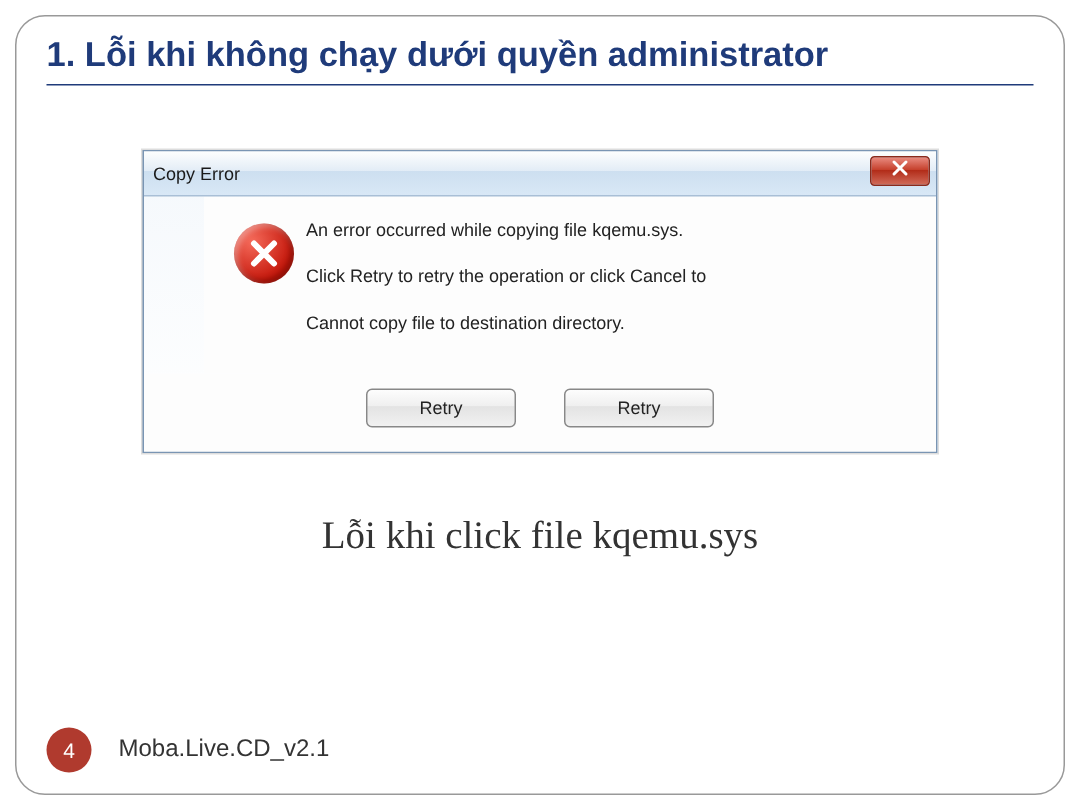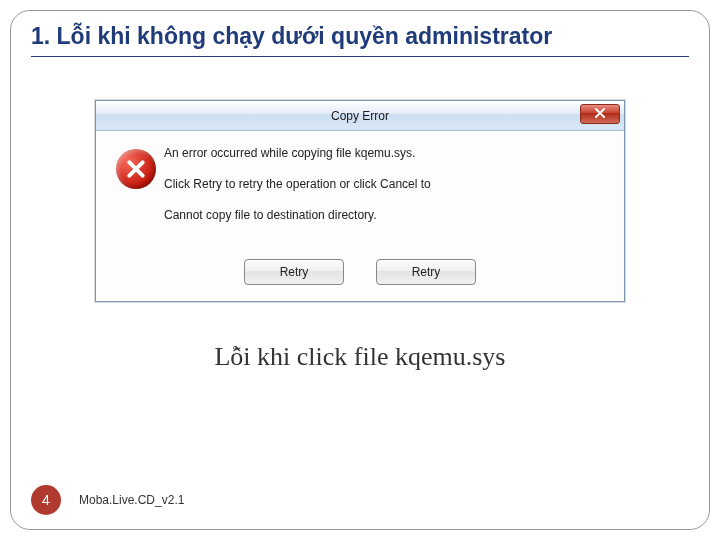--- a/index.html
+++ b/index.html
@@ -38,21 +38,20 @@
     box-shadow: 0 0 0 1px #ddd;
   }
   .titlebar {
     height: 30px;
     background: linear-gradient(#fdfefe, #e2ecf6 45%, #cddff0 46%, #d9e8f6);
     border-bottom: 1px solid #a9bfd6;
     display: flex;
     align-items: center;
     padding: 0 6px;
     position: relative;
-    justify-content: center;
   }
   .titlebar-text {
     font-size: 12px;
     color: #1a1a1a;
   }
   .close-btn {
     position: absolute;
     right: 4px;
     top: 3px;
     width: 40px;
@@ -62,20 +61,21 @@
     border-radius: 3px;
     display: flex;
     align-items: center;
     justify-content: center;
   }
   .close-btn svg { width: 12px; height: 12px; }
   .dialog-body {
     display: flex;
     padding: 14px 16px 12px 12px;
     background: #fdfdfd;
+    margin-left: 40px;
   }
   .icon-col {
     width: 56px;
     display: flex;
     justify-content: center;
     align-items: flex-start;
     padding-top: 4px;
   }
   .err-icon {
     width: 40px; height: 40px;
@@ -128,21 +128,21 @@
   }
   .page-badge {
     width: 30px; height: 30px;
     border-radius: 50%;
     background: #b03a2e;
     color: #fff;
     font-size: 14px;
     display: flex; align-items: center; justify-content: center;
   }
   .footer-text {
-    font-size: 12px;
+    font-size: 16px;
     color: #333;
   }
 </style>
 </head>
 <body>
 
 <div class="slide">
 
   <h1 class="heading">1. Lỗi khi không chạy dưới quyền administrator</h1>
 

